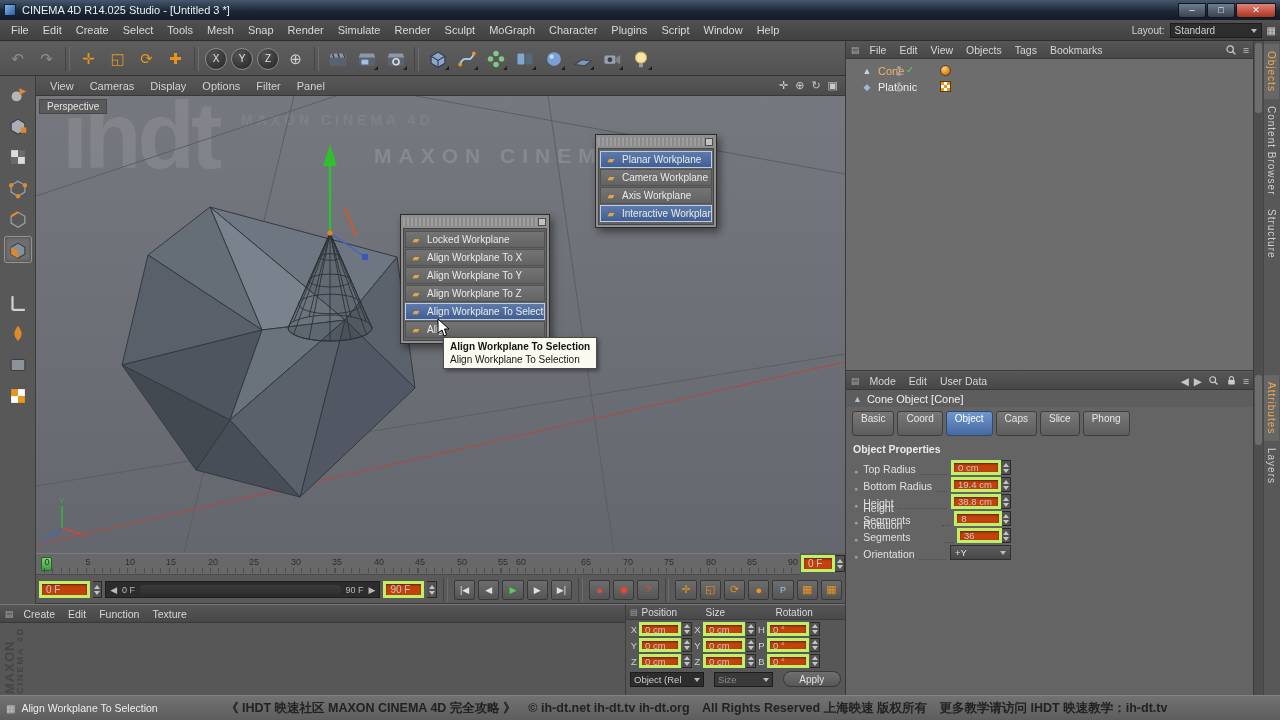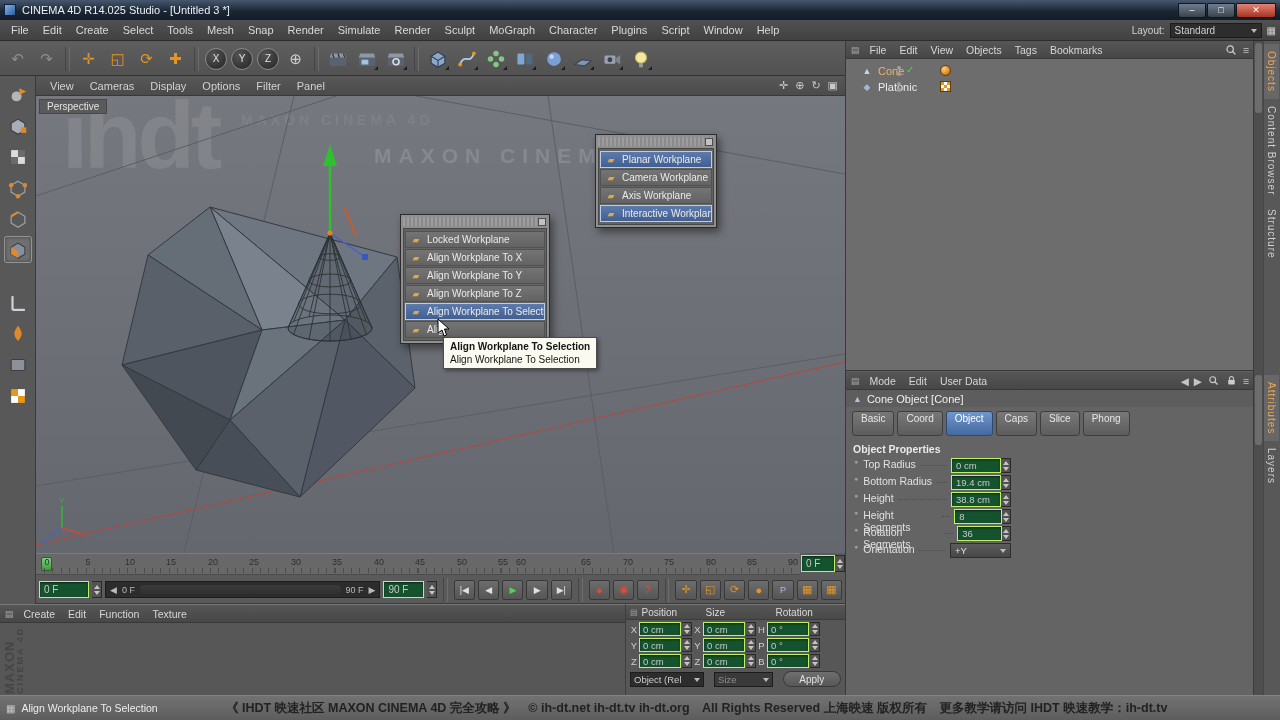--- a/index.html
+++ b/index.html
@@ -83,21 +83,21 @@
   
   .ruler { position:absolute; left:36px; top:553px; width:764px; height:22px; background:#686868;
     border-top:1px solid #7c7c7c; border-bottom:1px solid #4a4a4a; }
   .tickmarks { position:absolute; left:8px; right:4px; bottom:1px; height:5px;
     background:repeating-linear-gradient(90deg,#4c4c4c 0 1px,transparent 1px 8.3px); }
   .tick { position:absolute; top:3px; transform:translateX(-50%); font-size:9px; color:#2f2f2f; }
   .playhead { position:absolute; left:5px; top:3px; width:11px; height:14px; background:linear-gradient(#79d379,#3f9c3f);
     border:1px solid #25641f; border-radius:2px; }
   .ruler-field-wrap { position:absolute; left:801px; top:555px; display:flex; }
 
-  .field { background:#14532d; border:1px solid #bef264; box-shadow:inset 0 1px 2px rgba(0,0,0,0.5);
+  .field { background:#c2410c; border:3px solid #bef264; box-shadow:inset 0 1px 2px rgba(0,0,0,0.5);
     color:#c9c9c9; font-size:10px; display:flex; align-items:center; padding:0 4px; height:17px; }
   .spin { width:10px; height:17px; background:#525252; border:1px solid #2a2a2a; border-left:none;
     display:flex; flex-direction:column; align-items:center; justify-content:center; }
   .spin::before { content:""; border:3px solid transparent; border-bottom:4px solid #c4c4c4; margin-bottom:2px; }
   .spin::after  { content:""; border:3px solid transparent; border-top:4px solid #c4c4c4; }
 
   .controls { position:absolute; left:36px; top:576px; width:809px; height:28px; background:#5a5a5a;
     border-bottom:1px solid #3a3a3a; display:flex; align-items:center; padding:0 3px; gap:3px; }
   .scrubber { width:286px; height:17px; background:#2c2c2c; border:1px solid #1d1d1d; display:flex; align-items:center;
     color:#b9b9b9; font-size:9px; padding:0 4px; gap:5px; }
@@ -162,21 +162,21 @@
   .vthumb { position:absolute; left:1px; width:7px; background:#6d6d6d; border-radius:3px; }
 
   .attrs { position:absolute; left:0; top:331px; width:408px; height:323px; background:#646464; }
   .attr-title { height:17px; display:flex; align-items:center; gap:5px; padding:0 7px; color:#efefef; font-size:11px; background:#5d5d5d; }
   .attr-obj-icon { color:#a9c2de; font-size:9px; }
   .tabs { display:flex; gap:3px; padding:4px 6px 3px; }
   .tab { padding:1px 8px 11px; background:linear-gradient(#787878,#5d5d5d); border:1px solid #3e3e3e; border-radius:3px;
     color:#e6e6e6; font-size:10px; }
   .tab.active { background:linear-gradient(#6f97cf,#45699f); border-color:#2e4a74; color:#fff; }
   .attr-section { padding:4px 7px 3px; font-weight:bold; color:#eaeaea; font-size:10.5px; }
-  .attr-row { display:flex; align-items:flex-start; height:17px; padding-left:8px; width:165px; font-size:10.5px; color:#e0e0e0; }
+  .attr-row { display:flex; align-items:flex-end; height:17px; padding-left:8px; width:165px; font-size:10.5px; color:#e0e0e0; }
   .anim-dot { color:#9c9c9c; font-size:7px; margin-right:5px; }
   .leader { flex:1; border-bottom:1px dotted #4d4d4d; margin:0 4px; height:8px; min-width:8px; }
   .afield { width:50px; height:15px; font-size:9.5px; }
   .aspin { height:15px; }
   .dropdown { width:61px; background:linear-gradient(#5c5c5c,#474747); border:1px solid #2e2e2e; height:15px;
     display:flex; align-items:center; padding:0 4px; font-size:9.5px; color:#e0e0e0; }
 
   .side-tabs { position:absolute; right:0; top:0; width:17px; height:654px; background:#585858; border-left:1px solid #464646; }
   .vtab { writing-mode:vertical-rl; font-size:10px; color:#d0d0d0; padding:7px 2px; letter-spacing:1px; }
   .vtab.active { color:#f0a850; background:#676767; }

